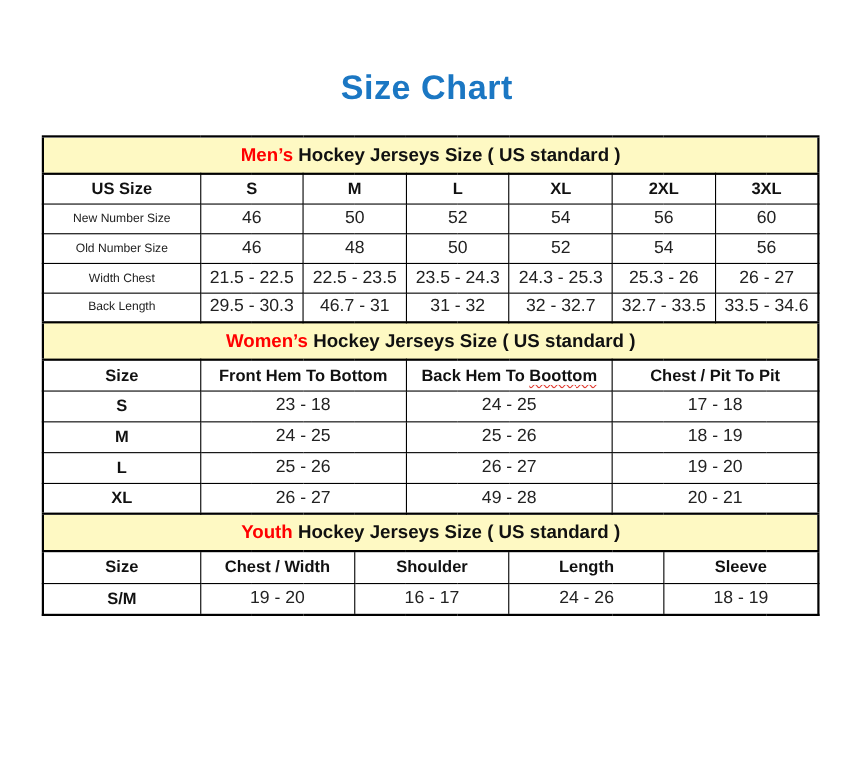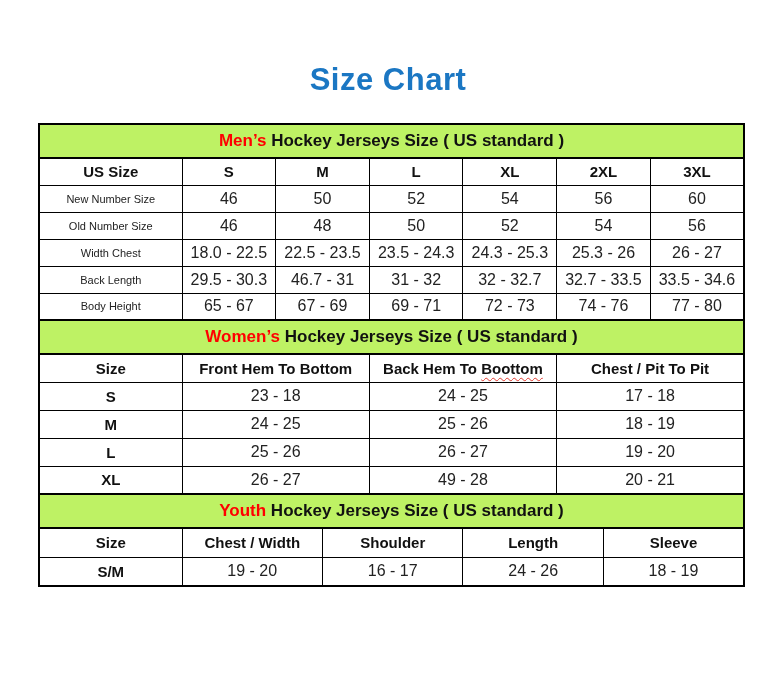--- a/index.html
+++ b/index.html
@@ -27,21 +27,21 @@
     border: 2.5px solid #000;
   }
   td, th {
     border: 1.4px solid #000;
     text-align: center; vertical-align: middle;
     padding: 0;
     font-size: 16px; font-weight: normal; color: #222;
     overflow: hidden; white-space: nowrap;
   }
   tr.band td {
-    background: #bef264;
+    background: #fef9c3;
     border-top: 2.5px solid #000;
     border-bottom: 2.5px solid #000;
     height: 34px;
     font-size: 17px; font-weight: bold; color: #111;
   }
   tr.band .hl { color: #ff0000; }
   tr.r-men  td, tr.r-men  th { height: 27px; }
   tr.r-wom  td, tr.r-wom  th { height: 28px; }
   tr.r-you  td, tr.r-you  th { height: 29px; }
   th { font-weight: bold; font-size: 15px; color: #111; }
@@ -106,44 +106,35 @@
           <td class="lbl">Old Number Size</td>
           <td colspan="2">46</td>
           <td colspan="2">48</td>
           <td colspan="2">50</td>
           <td colspan="2">52</td>
           <td colspan="2">54</td>
           <td colspan="2">56</td>
         </tr>
         <tr class="r-men">
           <td class="lbl">Width Chest</td>
-          <td colspan="2">18.0 - 22.5</td>
+          <td colspan="2">21.5 - 22.5</td>
           <td colspan="2">22.5 - 23.5</td>
           <td colspan="2">23.5 - 24.3</td>
           <td colspan="2">24.3 - 25.3</td>
           <td colspan="2">25.3 - 26</td>
           <td colspan="2">26 - 27</td>
         </tr>
         <tr class="r-men">
           <td class="lbl">Back Length</td>
           <td colspan="2">29.5 - 30.3</td>
           <td colspan="2">46.7 - 31</td>
           <td colspan="2">31 - 32</td>
           <td colspan="2">32 - 32.7</td>
           <td colspan="2">32.7 - 33.5</td>
           <td colspan="2">33.5 - 34.6</td>
-        </tr>
-        <tr class="r-men">
-          <td class="lbl">Body Height</td>
-          <td colspan="2">65 - 67</td>
-          <td colspan="2">67 - 69</td>
-          <td colspan="2">69 - 71</td>
-          <td colspan="2">72 - 73</td>
-          <td colspan="2">74 - 76</td>
-          <td colspan="2">77 - 80</td>
         </tr>
 
         <tr class="band">
           <td colspan="13"><span class="hl">Women’s</span> <span>Hockey Jerseys Size ( US standard )</span></td>
         </tr>
         <tr class="r-wom">
           <th>Size</th>
           <th colspan="4">Front Hem To Bottom</th>
           <th colspan="4"><span>Back Hem To</span> <span class="squiggle">Boottom</span></th>
           <th colspan="4">Chest / Pit To Pit</th>

